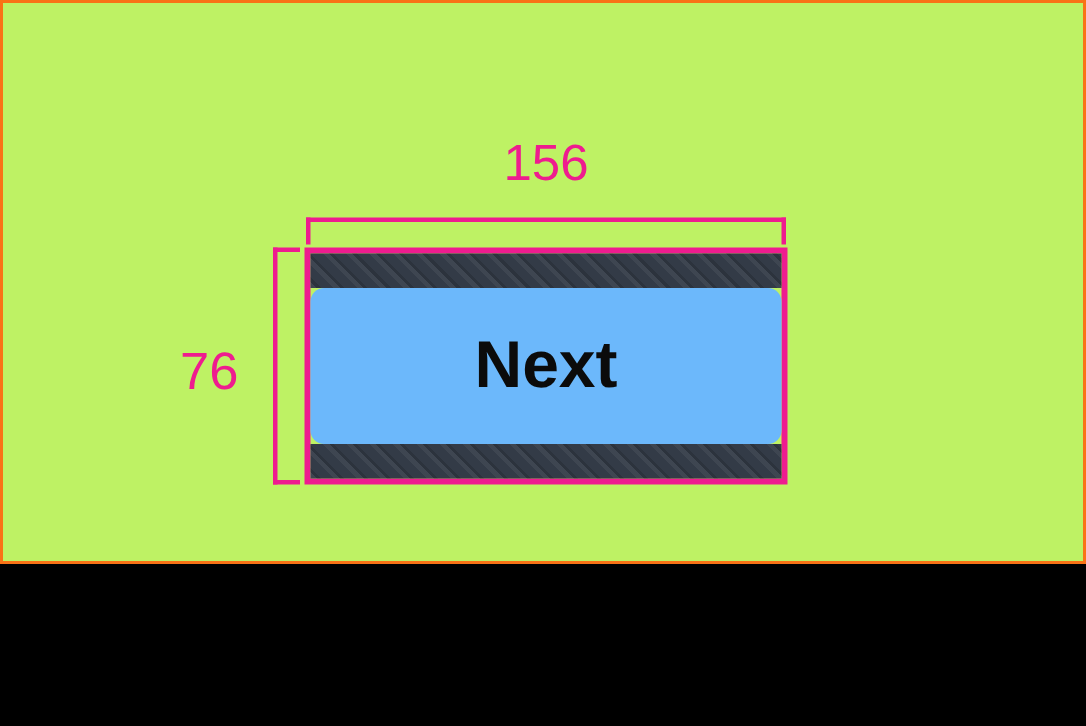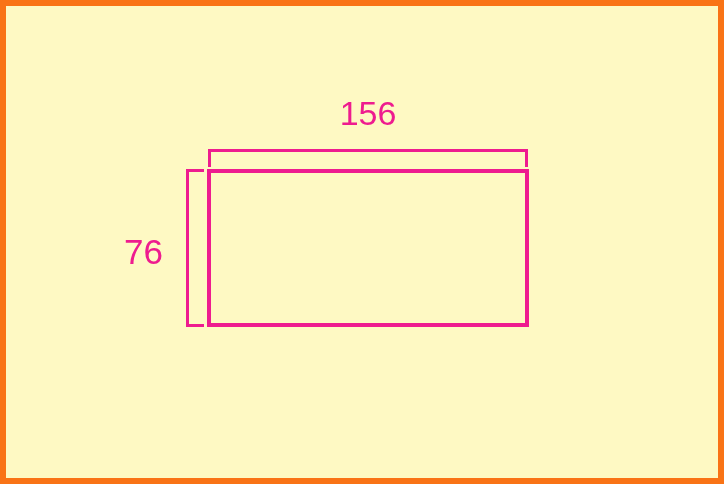--- a/index.html
+++ b/index.html
@@ -7,24 +7,24 @@
     padding: 0;
     background: #000000;
   }
   body {
     font-family: "Liberation Sans", sans-serif;
   }
 
   #screenshot {
     position: relative;
     width: 724px;
-    height: 484px;
-    background: #fef9c3;
+    height: 376px;
+    background: #bef264;
     box-sizing: border-box;
-    border: 6px solid #f97316;
+    border: 2px solid #f97316;
     overflow: hidden;
   }
 
   
   .dim-label {
     position: absolute;
     color: #ee1c8f;
     font-family: "Liberation Sans", sans-serif;
     font-weight: 400;
     line-height: 1;
@@ -144,14 +144,19 @@
   </div>
 
   <div id="width-bracket"></div>
 
   <div class="dim-label" id="height-label">76</div>
 
   <div id="height-bracket"></div>
 
   <div id="bounds-box"></div>
 
+  <div id="widget">
+    <div class="hatch-band"></div>
+    <div id="next-button">Next</div>
+    <div class="hatch-band"></div>
+  </div>
 
 </div>
 
 </body></html>

